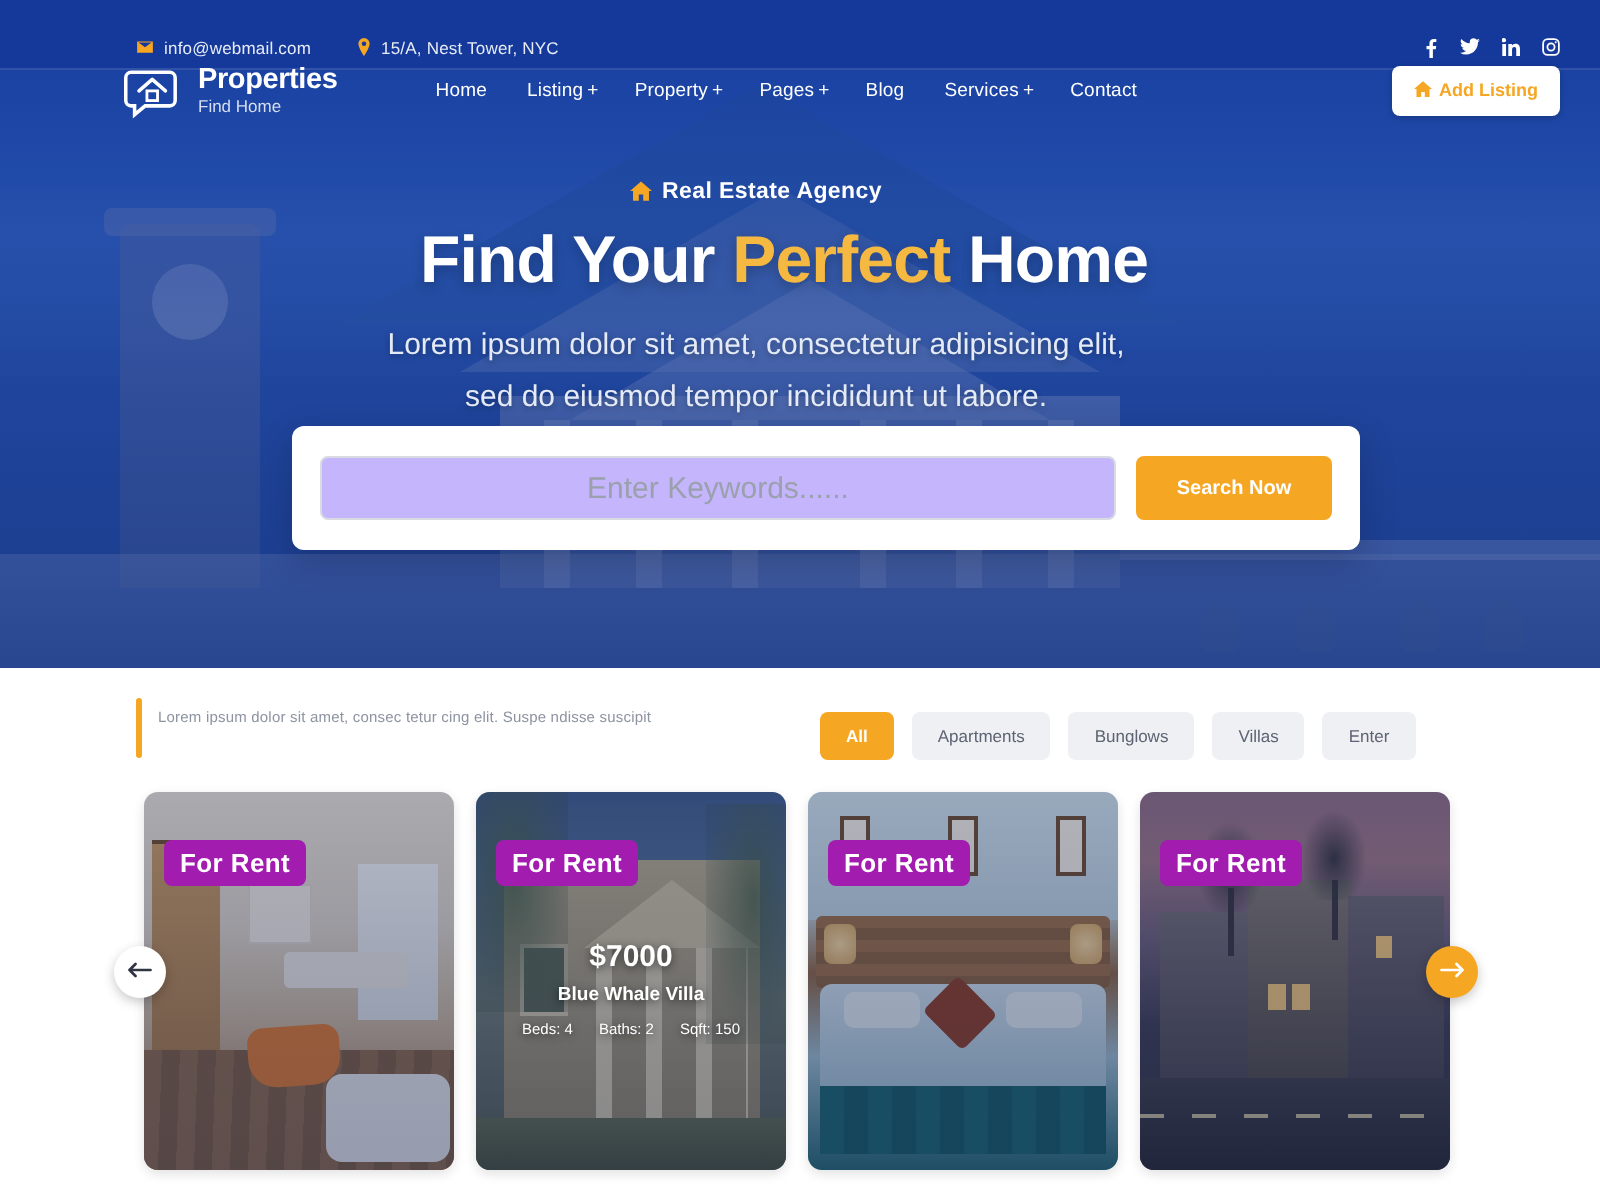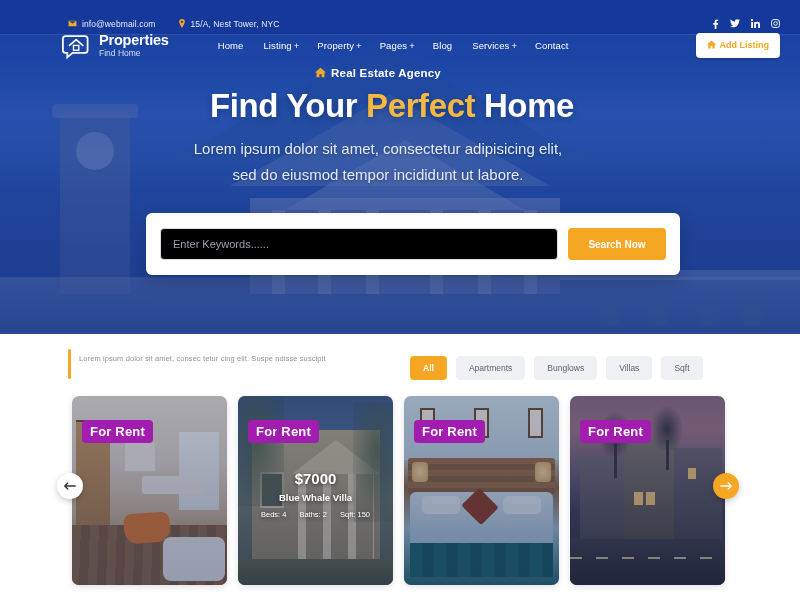--- a/index.html
+++ b/index.html
@@ -128,21 +128,21 @@
     border-radius: 4px; border: none;
     font-size: 9px; font-weight: bold;
     padding: 7px 11px;
     display: flex; align-items: center; gap: 4px;
     cursor: pointer;
     box-shadow: 0 1px 3px rgba(0,0,0,.2);
   }
 
   
   .hero-content {
-    position: absolute; top: 64px; left: 0; width: 756px;
+    position: absolute; top: 88px; left: 0; width: 756px;
     text-align: center; z-index: 15;
   }
   .hero-tag {
     display: inline-flex; align-items: center; gap: 5px;
     color: #ffffff; font-size: 11.5px; font-weight: bold; letter-spacing: .2px;
   }
   .hero-tag .ic { color: #f5a623; display: flex; }
   .hero-title {
     margin-top: 6px;
     color: #ffffff; font-size: 33px; font-weight: bold;
@@ -163,23 +163,23 @@
     width: 534px; height: 62px;
     background: #ffffff; border-radius: 6px;
     box-shadow: 0 6px 18px rgba(0,0,0,.18);
     display: flex; align-items: center; gap: 10px;
     padding: 0 14px;
     z-index: 16;
   }
   .search-input {
     flex: 1; height: 32px;
     border: 1px solid #d8dbe2; border-radius: 4px;
-    padding: 0 12px; font-size: 11px; color: #555a66;
+    padding: 0 12px; font-size: 15px; color: #555a66;
     font-family: "Liberation Sans", sans-serif;
-    outline: none; background: #000000;
+    outline: none; background: #c4b5fd; text-align: center;
   }
   .search-input::placeholder { color: #9aa0ac; }
   .search-btn {
     width: 98px; height: 32px;
     background: #f5a623; color: #ffffff;
     border: none; border-radius: 4px;
     font-size: 10px; font-weight: bold; cursor: pointer;
     font-family: "Liberation Sans", sans-serif;
   }
 
@@ -474,21 +474,21 @@
       <div>
         <div class="sec-sub">Lorem ipsum dolor sit amet, consec tetur cing elit. Suspe ndisse suscipit</div>
       </div>
     </div>
 
     <div class="filters">
       <button class="chip active">All</button>
       <button class="chip">Apartments</button>
       <button class="chip">Bunglows</button>
       <button class="chip">Villas</button>
-      <button class="chip">Sqft</button>
+      <button class="chip">Enter</button>
     </div>
 
     <div class="cards">
 
       <div class="card">
         <div class="art art1">
           <div class="a1-shelf"></div>
           <div class="a1-win"></div>
           <div class="a1-art"></div>
           <div class="a1-floor"></div>

